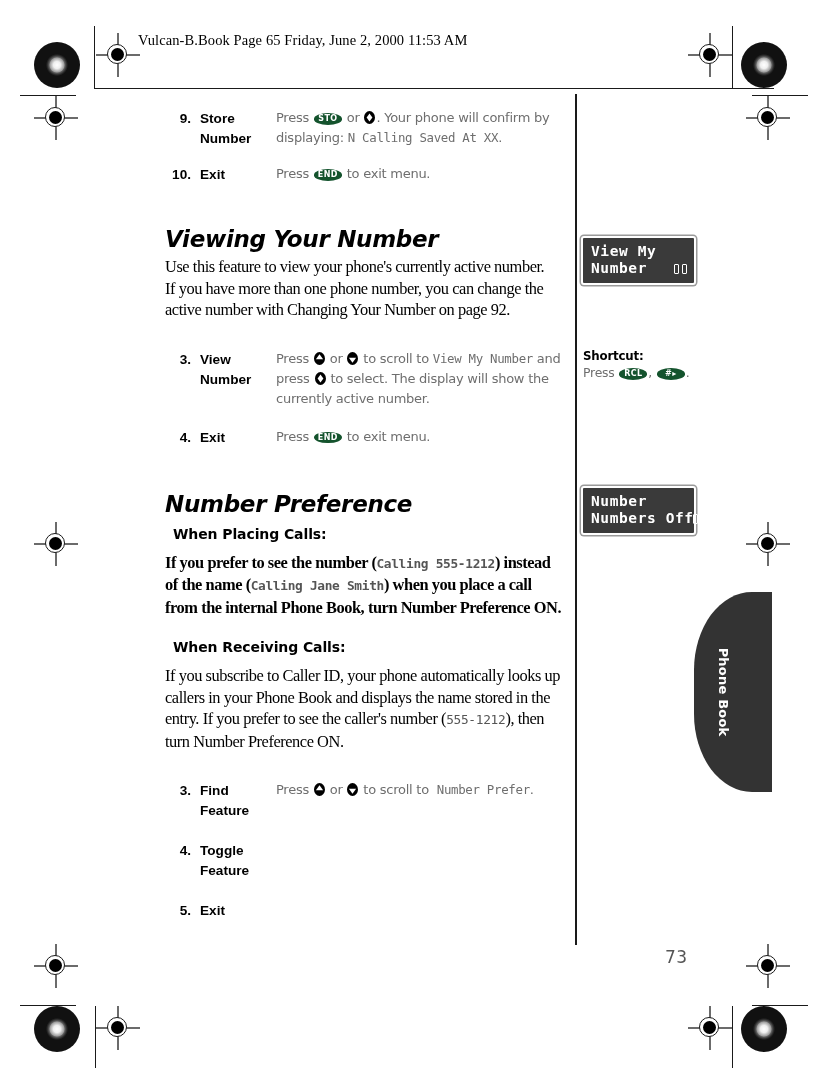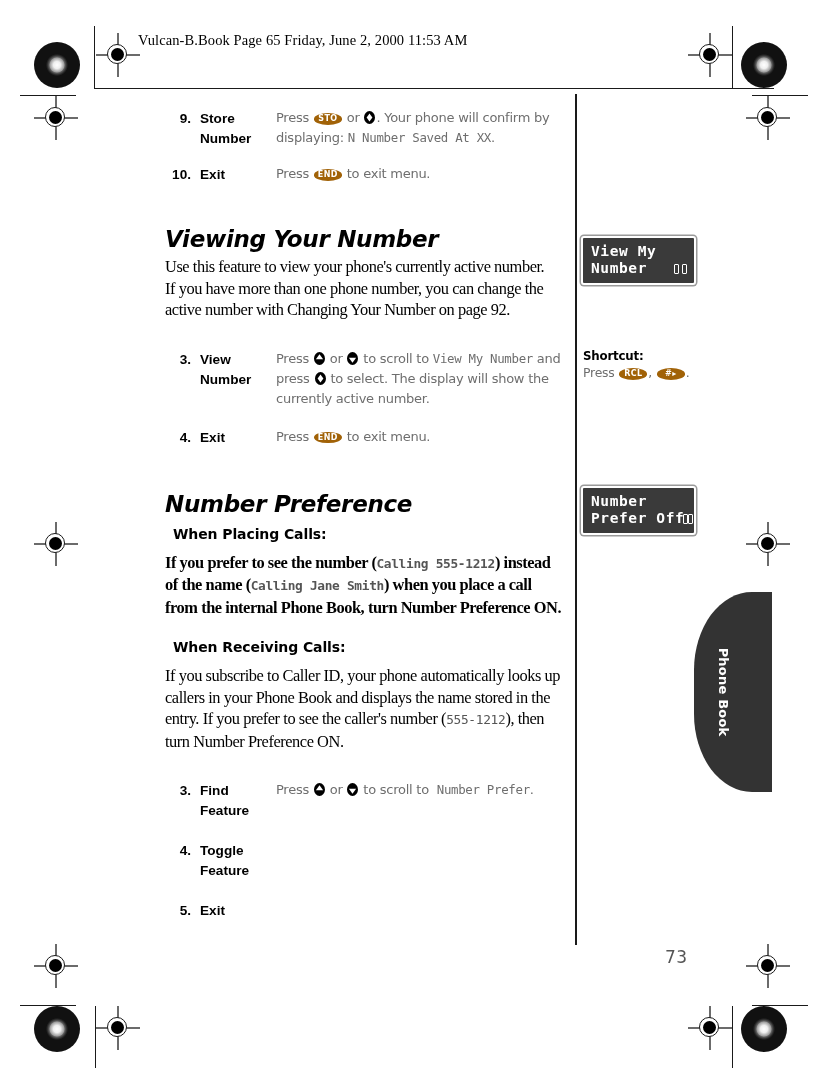--- a/index.html
+++ b/index.html
@@ -154,21 +154,21 @@
     font-family: "DejaVu Sans", sans-serif;
     font-size: 13px;
     color: #6e6e6e;
     line-height: 20px;
     letter-spacing: -0.25px;
   }
 
   
   .key {
     display: inline-block;
-    background: #a16207;
+    background: #14532d;
     color: #fff;
     border-radius: 50%/50%;
     font-family: "DejaVu Sans", sans-serif;
     font-weight: bold;
     font-size: 8px;
     letter-spacing: 0.4px;
     line-height: 11.5px;
     height: 11.5px;
     min-width: 22px;
     padding: 0 3px;
@@ -429,21 +429,21 @@
   <div class="step" style="margin-top:4px;">
     <div class="step-num">9.</div>
     <div class="step-label">
       <div>Store</div>
       <div>Number</div>
     </div>
     <div class="step-body">
       <span>Press </span><span class="key">STO</span><span> or </span><span class="key-sel"><svg width="11" height="13" viewBox="0 0 11 13">
             <ellipse cx="5.5" cy="6.5" rx="5.5" ry="6.5" fill="#000"></ellipse>
             <polygon points="5.5,2.6 8.4,6.5 5.5,10.4 2.6,6.5" fill="#fff"></polygon>
-          </svg></span><span>. Your phone will confirm by displaying: </span><span class="lcd-txt">N Number Saved At XX</span><span>.</span>
+          </svg></span><span>. Your phone will confirm by displaying: </span><span class="lcd-txt">N Calling Saved At XX</span><span>.</span>
     </div>
   </div>
 
   <div class="step" style="margin-top:15px;">
     <div class="step-num">10.</div>
     <div class="step-label">Exit</div>
     <div class="step-body">
       <span>Press </span><span class="key">END</span><span> to exit menu.</span>
     </div>
   </div>
@@ -538,21 +538,21 @@
   <div class="shortcut-body">
     <span>Press </span><span class="key">RCL</span><span>, </span><span class="key" style="min-width:22px;"><span>#</span>▸</span><span>.</span>
   </div>
 </div>
 
 <div class="lcd-box" style="left:581px; top:486px;">
   <div class="lcd-line">
     <span>Number</span>
   </div>
   <div class="lcd-line">
-    <span>Prefer Off</span>
+    <span>Numbers Off</span>
     <span class="book-glyph"></span>
   </div>
 </div>
 
 <div class="side-tab">
   <div class="side-tab-label">Phone Book</div>
 </div>
 
 <div class="page-num">73</div>
 

